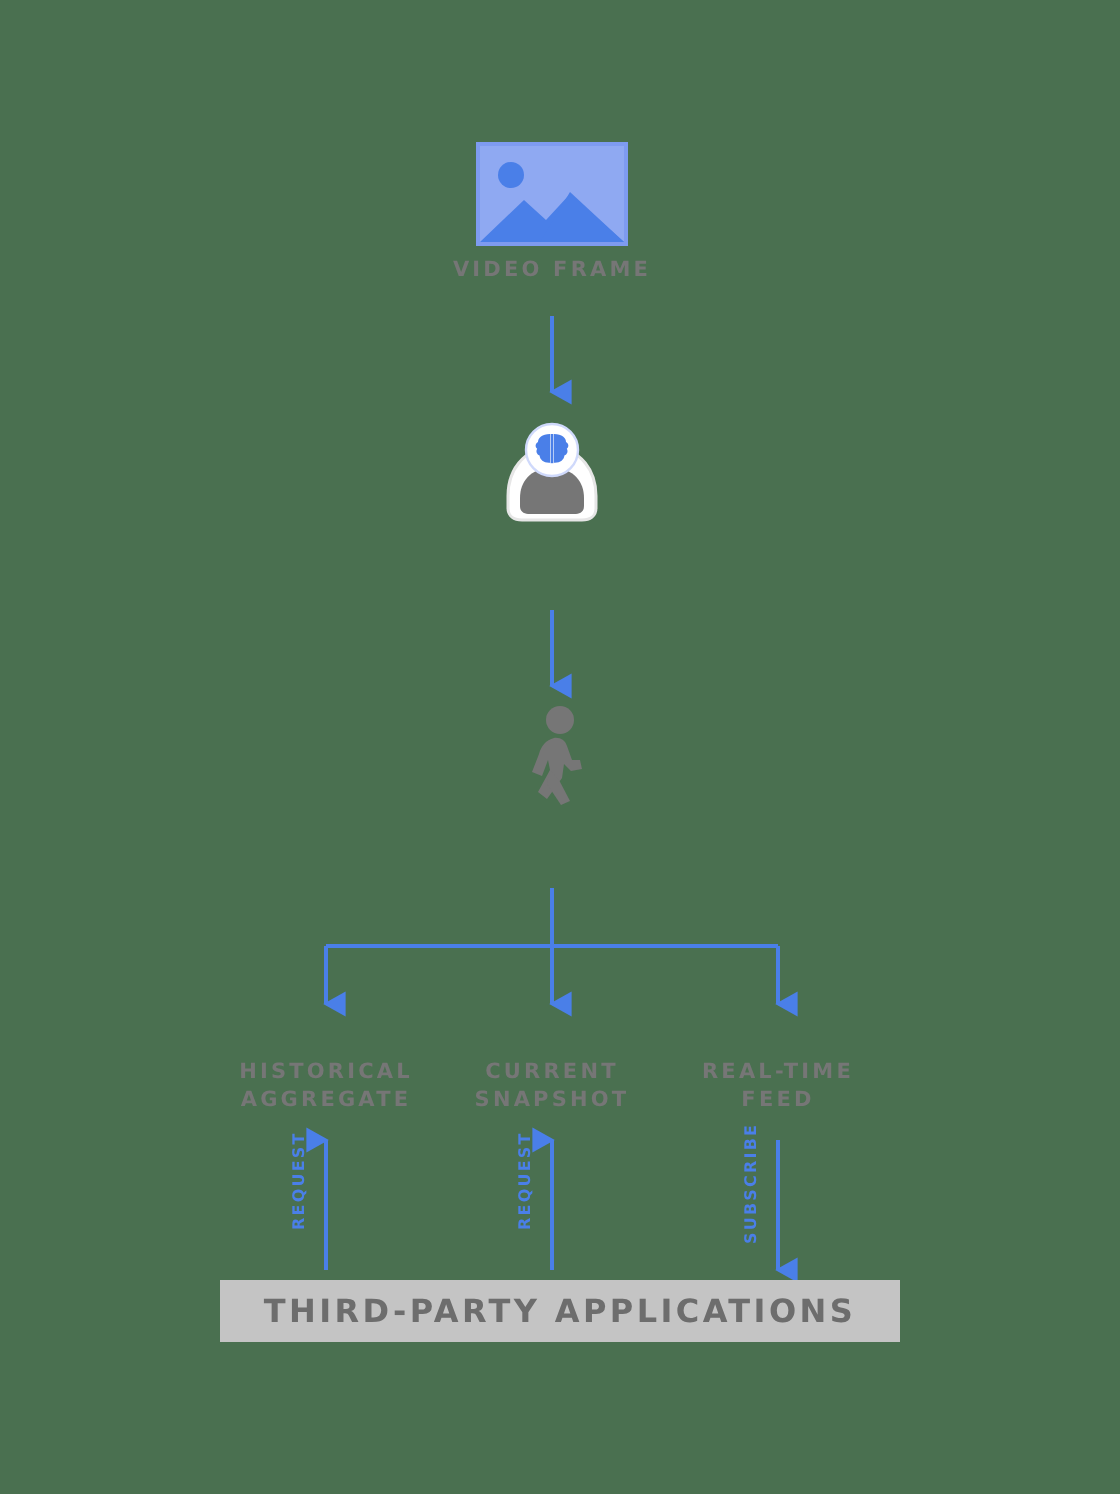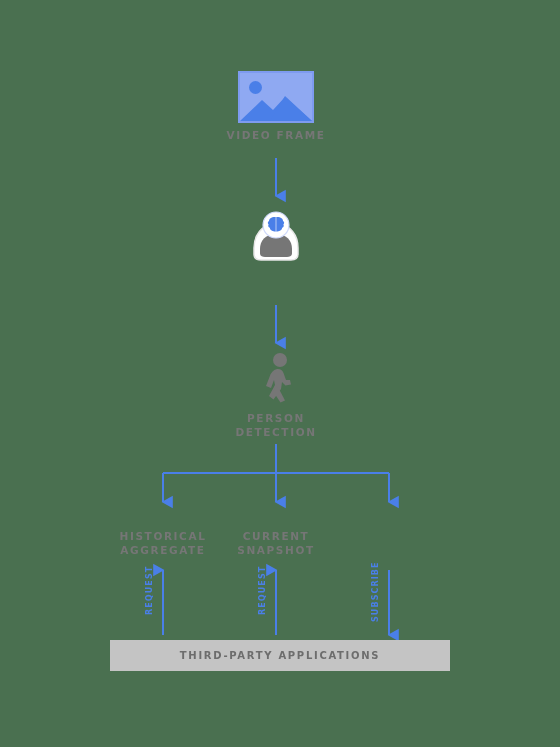--- a/index.html
+++ b/index.html
@@ -115,21 +115,21 @@
     width: 340px;
     height: 31px;
     background: #c4c4c4;
     display: flex;
     align-items: center;
     justify-content: center;
   }
   .apps-bar-text {
     color: #6d6d6d;
     font-weight: bold;
-    font-size: 10px;
+    font-size: 16px;
     letter-spacing: 1.7px;
     text-transform: uppercase;
     user-select: none;
   }
 </style>
 </head>
 <body style="background: rgb(74, 112, 80);">
 
 <div id="diagram">
 
@@ -162,22 +162,20 @@
 
   <div class="pd-icon">
     <svg viewBox="0 0 52 54" width="52" height="54" fill="#767676">
       <circle cx="28" cy="8" r="7"></circle>
       <path d="M25 17 C 21 18, 18.5 21, 17.5 25 L 14 34 L 19 36 L 22 28 L 23 33
                L 17 44 L 21.5 47.5 L 29 37 L 30 30 L 33.5 33.5 L 39 32.5 L 38 28
                L 34 28 L 31.5 21 C 30.5 18, 28 16.6, 25 17 Z"></path>
       <path d="M23 33 L 27.5 38 L 33 48.5 L 28.5 50.5 L 21.5 40 Z"></path>
     </svg>
   </div>
-  <div class="node-label" style="left:196px; top:411px; width:160px;">PERSON
-DETECTION</div>
 
   <svg class="connectors" viewBox="0 0 560 747">
     <defs>
       <marker id="arrowDown" viewBox="0 0 10 10" refX="5" refY="8" markerWidth="7" markerHeight="7" orient="auto">
         <path d="M0.5 1 L 5 9 L 9.5 1 Z" fill="#4a7fe8"></path>
       </marker>
       <marker id="arrowUp" viewBox="0 0 10 10" refX="5" refY="8" markerWidth="7" markerHeight="7" orient="auto">
         <path d="M0.5 1 L 5 9 L 9.5 1 Z" fill="#4a7fe8"></path>
       </marker>
     </defs>
@@ -199,20 +197,22 @@
       <line x1="163" y1="635" x2="163" y2="570" marker-end="url(#arrowUp)"></line>
       <line x1="276" y1="635" x2="276" y2="570" marker-end="url(#arrowUp)"></line>
       <line x1="389" y1="570" x2="389" y2="635" marker-end="url(#arrowDown)"></line>
     </g>
   </svg>
 
   <div class="node-label" style="left:206px; top:529px; width:140px;">CURRENT
 SNAPSHOT</div>
   <div class="node-label" style="left:93px; top:529px; width:140px;">HISTORICAL
 AGGREGATE</div>
+  <div class="node-label" style="left:319px; top:529px; width:140px;">REAL-TIME
+FEED</div>
 
   <div class="rot-label" style="left:145px; top:615px;">REQUEST</div>
   <div class="rot-label" style="left:258px; top:615px;">REQUEST</div>
   <div class="rot-label" style="left:371px; top:622px;">SUBSCRIBE</div>
 
   <div class="apps-bar">
     <span class="apps-bar-text">THIRD-PARTY APPLICATIONS</span>
   </div>
 
 </div>

